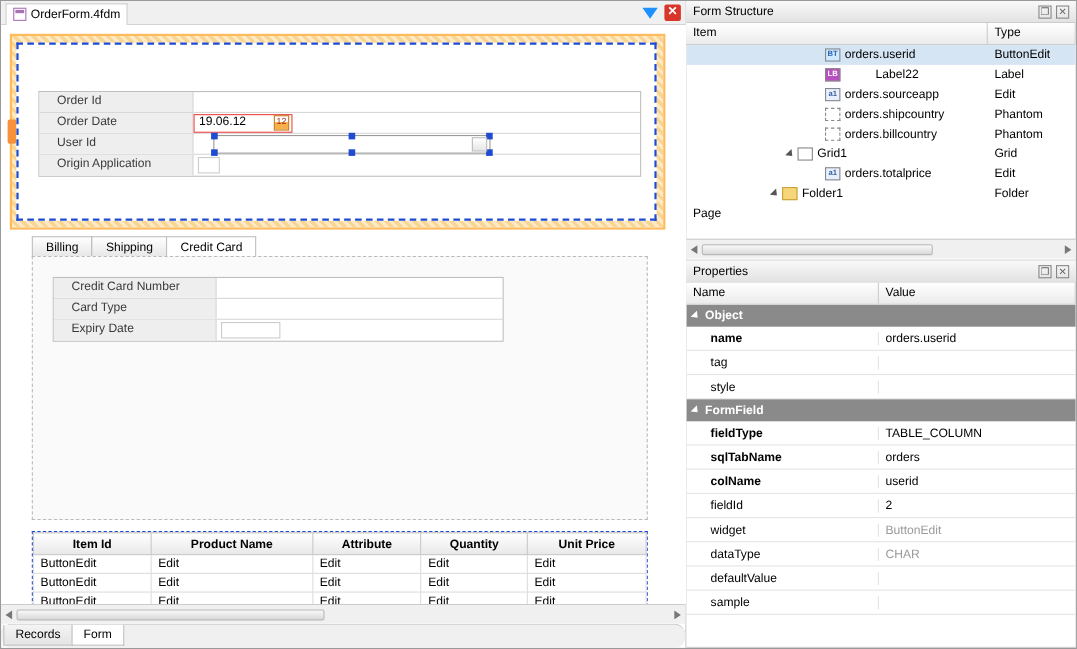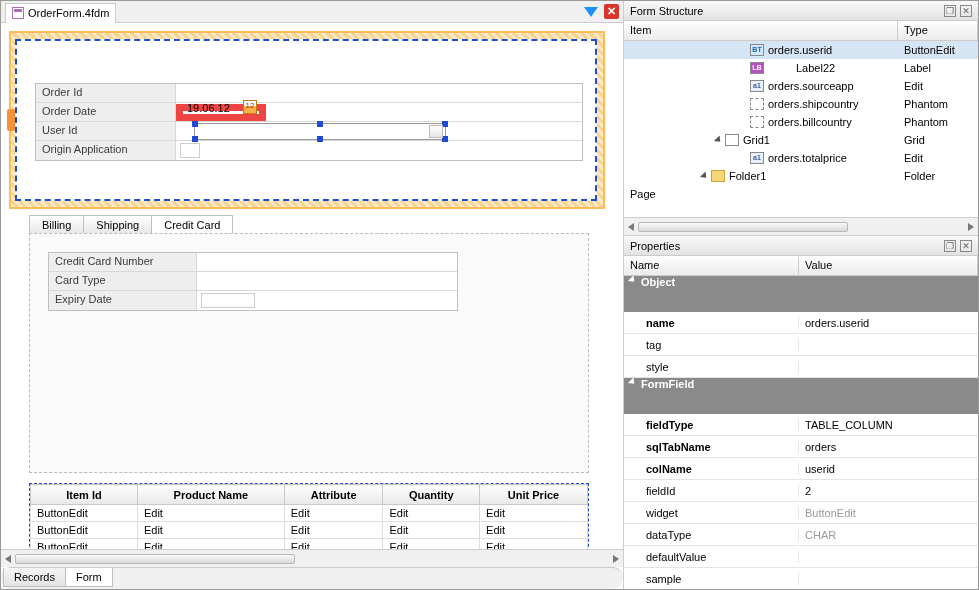--- a/index.html
+++ b/index.html
@@ -19,23 +19,23 @@
 
 .canvas-wrap { flex: 1; overflow: auto; position: relative; background: #fff; }
 .canvas-inner { position: relative; width: 600px; height: 530px; margin: 8px; }
 .orange-frame { position: absolute; left: 0; top: 0; right: 4px; height: 178px; border: 2px solid #fdbb5c; background: repeating-linear-gradient(45deg, #fde9c4, #fde9c4 3px, #f9d591 3px, #f9d591 6px); background-clip: padding-box; }
 .orange-blue-border { position: absolute; left: 4px; top: 6px; right: 6px; bottom: 6px; border: 2px dashed #1e4bd1; background: #fff; }
 .orange-handle-left { position: absolute; left: -4px; top: 50%; transform: translateY(-50%); width: 8px; height: 22px; background: #f7923a; border-radius: 2px; }
 
 .fields-box { position: absolute; left: 26px; top: 52px; width: 548px; border: 1px solid #bfbfbf; background: #fff; }
 .field-row { display: flex; height: 19px; border-bottom: 1px solid #d8d8d8; }
 .field-row:last-child { border-bottom: none; }
-.field-label { width: 140px; padding: 2px 6px; background: #eee; border-right: 1px solid #d8d8d8; color: #3a3a3a; }
+.field-label { width: 140px; padding: 2px 16px; background: #eee; border-right: 1px solid #d8d8d8; color: #3a3a3a; }
 .field-val { flex: 1; display: flex; align-items: center; padding: 0 4px; position: relative; }
-.date-box { position: absolute; left: 158px; width: 90px; height: 17px; border: 7px solid #ef4444; padding: 0 4px; background: #fff; display:flex; align-items:flex-end; }
+.date-box { position: absolute; left: 158px; width: 90px; height: 17px; border: 1px solid #ef4444; padding: 0 4px; background: #fff; display:flex; align-items:flex-start; }
 .cal-icon { width: 14px; height: 14px; background: linear-gradient(#fff 40%, #f7b04a 40%); border: 1px solid #c37c1a; position: absolute; right: 2px; font-size: 8px; text-align: center; color: #a03020; line-height: 10px; }
 .sel-box { position: absolute; border: 1px solid #999; height: 17px; background: #fff; }
 .sel-handle { position: absolute; width: 6px; height: 6px; background: #1e4bd1; }
 .tab-strip { position: absolute; left: 20px; top: 184px; display: flex; }
 .tab-strip .tb { padding: 3px 12px; border: 1px solid #bfbfbf; background: linear-gradient(#fff,#e6e6e6); border-bottom: none; margin-right: -1px; cursor: pointer; }
 .tab-strip .tb.active { background: #fff; }
 .cc-panel { position: absolute; left: 20px; top: 202px; width: 560px; height: 240px; border: 1px dashed #bbb; background: #fafafa; }
 .cc-inner { position: absolute; left: 18px; top: 18px; width: 410px; border: 1px solid #bfbfbf; background: #fff; }
 .grid { position: absolute; left: 20px; top: 452px; width: 560px; border: 1px dashed #1e4bd1; background: #fff; }
 .grid table { border-collapse: collapse; width: 100%; }
@@ -78,21 +78,21 @@
 .tic.gr { background: #fff; }
 .tic.fd { background: #f7d67a; border-color: #c9a23a; }
 .tic.pg { background: #d9ecff; border-color: #6aa3d9; }
 
 .props-body { flex: 1; overflow-y: scroll; }
 .prop-row { display: flex; height: 22px; border-bottom: 1px solid #e4e4e4; align-items: center; }
 .prop-row .pn { width: 175px; padding-left: 22px; border-right: 1px solid #e4e4e4; }
 .prop-row .pn.bold { font-weight: bold; }
 .prop-row .pv { flex: 1; padding-left: 6px; }
 .prop-row .pv.gray { color: #9a9a9a; }
-.prop-group { display: flex; height: 36px; background: #8a8a8a; color: #fff; align-items: flex-start; padding-left: 6px; gap: 6px; font-weight: bold; }
+.prop-group { display: flex; height: 20px; background: #8a8a8a; color: #fff; align-items: center; padding-left: 6px; gap: 6px; font-weight: bold; }
 .prop-group .gt { width: 0; height: 0; border-top: 4px solid transparent; border-bottom: 4px solid transparent; border-left: 5px solid #fff; transform: rotate(45deg); }
 </style>
 </head>
 <body>
 
 <div class="left-pane">
   <div class="editor-tabs">
     <div class="editor-tab">
       <span class="form-icon"></span>
       <span>OrderForm.4fdm</span>

